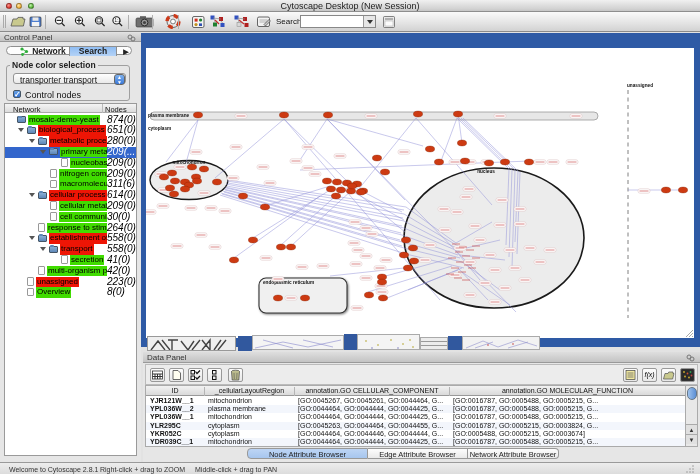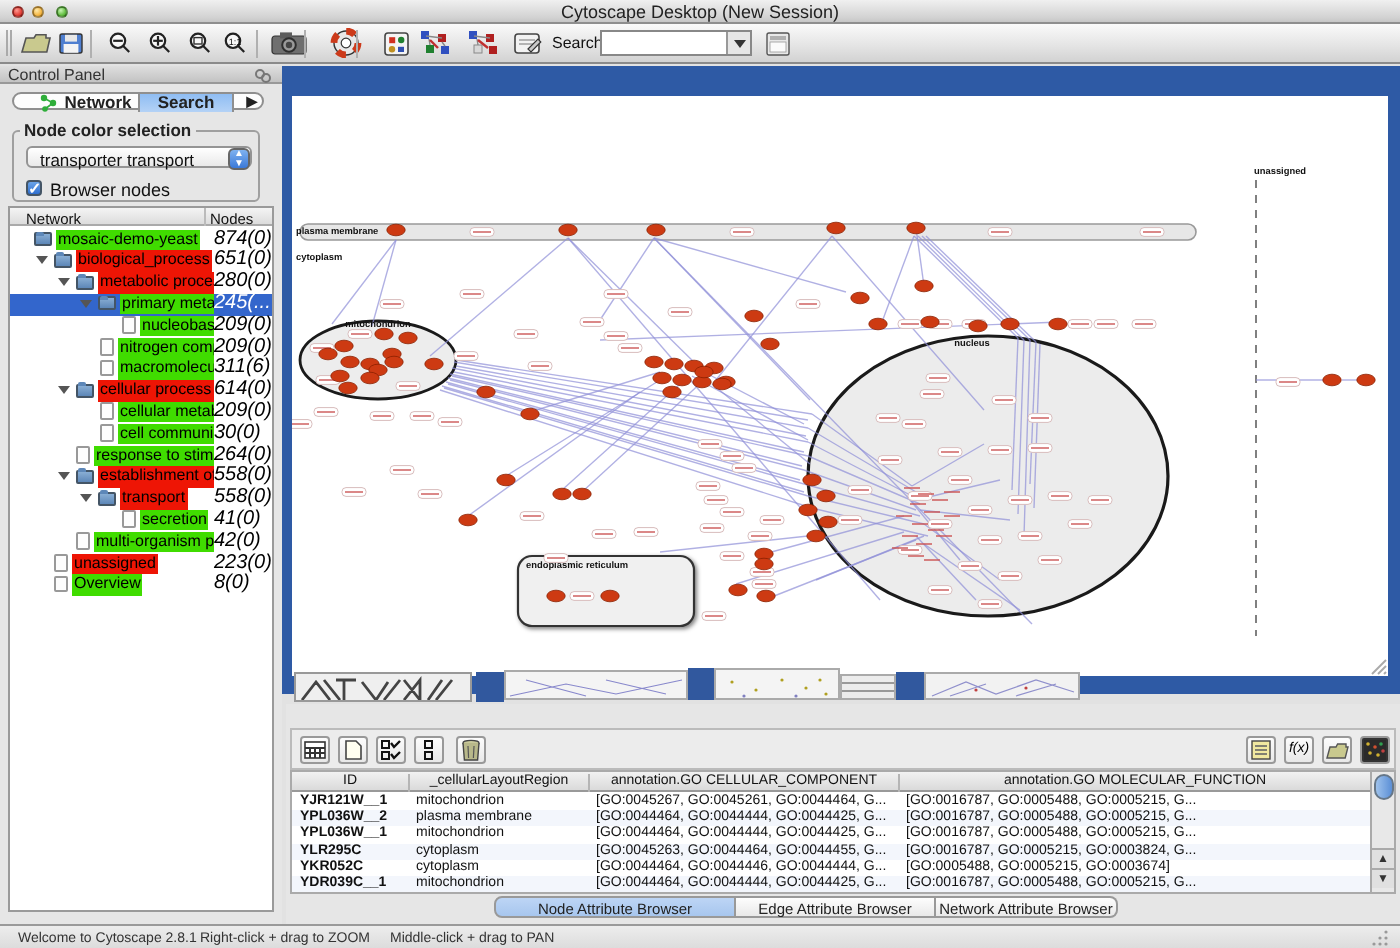--- a/index.html
+++ b/index.html
@@ -191,21 +191,21 @@
     <div class="seg" id="mosaic" style="left:62px;width:48px;height:9px;">Search</div>
     <div class="seg" style="left:113px;width:12px;font-size:7px;">▶</div>
   </div>
   <div class="abs" id="groupbox"></div>
   <div class="abs" id="grouplab">Node color selection</div>
   <div class="abs" id="combo">
       <span class="ct">transporter transport</span>
     <div class="stepper">▲<br>▼</div>
   </div>
   <div class="abs" id="checkbox">✓</div>
-  <div class="abs" id="checklab">Browser nodes</div>
+  <div class="abs" id="checklab">Control nodes</div>
   <div class="abs" id="treebox">
     <div class="abs" id="treehead">
       <span style="position:absolute;left:8px;top:0.5px;">Network</span>
       <span style="position:absolute;left:100px;top:0.5px;">Nodes</span>
       <div class="abs" style="left:97px;top:0;width:1px;height:9px;background:#bbb;"></div>
     </div>
     <div id="treerows">
         <div class="trow" style="top:10.5px">
           <div class="folder" style="left:12px"></div>
           <div class="lab gbg" style="left:23px;max-width:92px;overflow:hidden;">mosaic-demo-yeast</div>
@@ -221,21 +221,21 @@
           <div class="tri" style="left:24px"></div>
           <div class="folder" style="left:33px"></div>
           <div class="lab rbg" style="left:44px;max-width:71px;overflow:hidden;">metabolic process</div>
           <div class="num" style="">280(0)</div>
         </div>
         <div class="trow" style="top:42.900000000000006px">
           <div class="abs" style="left:0;top:0;width:131px;height:10.8px;background:#3366cc;"></div>
           <div class="tri" style="left:35px"></div>
           <div class="folder" style="left:44px"></div>
           <div class="lab gbg" style="left:55px;max-width:60px;overflow:hidden;">primary metabol</div>
-          <div class="num" style="background:#3366cc;color:#fff;">245(...</div>
+          <div class="num" style="background:#3366cc;color:#fff;">209(...</div>
         </div>
         <div class="trow" style="top:53.7px">
           <div class="file" style="left:56px"></div>
           <div class="lab gbg" style="left:65px;max-width:50px;overflow:hidden;">nucleobase-</div>
           <div class="num" style="">209(0)</div>
         </div>
         <div class="trow" style="top:64.5px">
           <div class="file" style="left:45px"></div>
           <div class="lab gbg" style="left:54px;max-width:61px;overflow:hidden;">nitrogen compo</div>
           <div class="num" style="">209(0)</div>
@@ -656,20 +656,26 @@
 <div class="abs cas" style="left:448px;top:336px;width:14px;height:14px;background:#31589e;"></div>
 <div class="abs cas" style="left:462px;top:336px;width:78px;height:14px;background:#f2f2f2;border:1px solid #aaa;overflow:hidden;">
   <svg width="78" height="14" viewBox="0 0 78 14">
     <path d="M3 11 L20 4 L35 10 L55 3 L74 9 M12 11 L30 5 M45 11 L65 5" stroke="#9090cc" stroke-width="0.6" fill="none"></path>
     <circle cx="25" cy="8" r="0.8" fill="#c04040"></circle>
       <circle cx="50" cy="7" r="0.8" fill="#c04040"></circle>
   </svg>
 </div>
 
 <div class="abs" id="dpanel">
+  <div class="abs" id="dphead">Data Panel
+    <svg class="abs" style="right:5px;top:2px;" width="9" height="8" viewBox="0 0 9 8">
+        <circle cx="3" cy="3" r="2" fill="none" stroke="#777" stroke-width="1"></circle>
+        <circle cx="6" cy="5" r="2" fill="none" stroke="#777" stroke-width="1"></circle>
+      </svg>
+  </div>
   <div class="abs" id="dtool">
     <div class="dbtn" style="left:4px;">
         <svg width="13" height="12" viewBox="0 0 13 12">
           <rect x="1.5" y="2" width="10" height="8" fill="#fff" stroke="#333" stroke-width="0.8"></rect>
           <line x1="1.5" y1="5" x2="11.5" y2="5" stroke="#333"></line>
           <line x1="1.5" y1="7.5" x2="11.5" y2="7.5" stroke="#333"></line>
           <line x1="4" y1="5" x2="4" y2="10" stroke="#333"></line>
           <line x1="6.5" y1="5" x2="6.5" y2="10" stroke="#333"></line>
           <line x1="9" y1="5" x2="9" y2="10" stroke="#333"></line>
         </svg>

